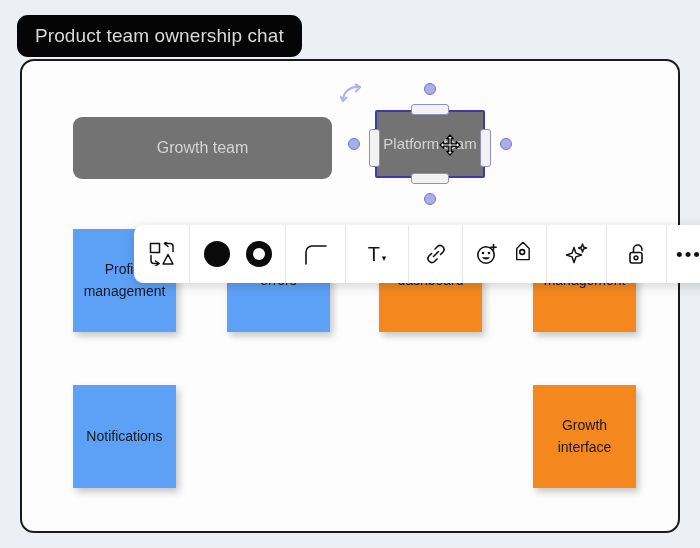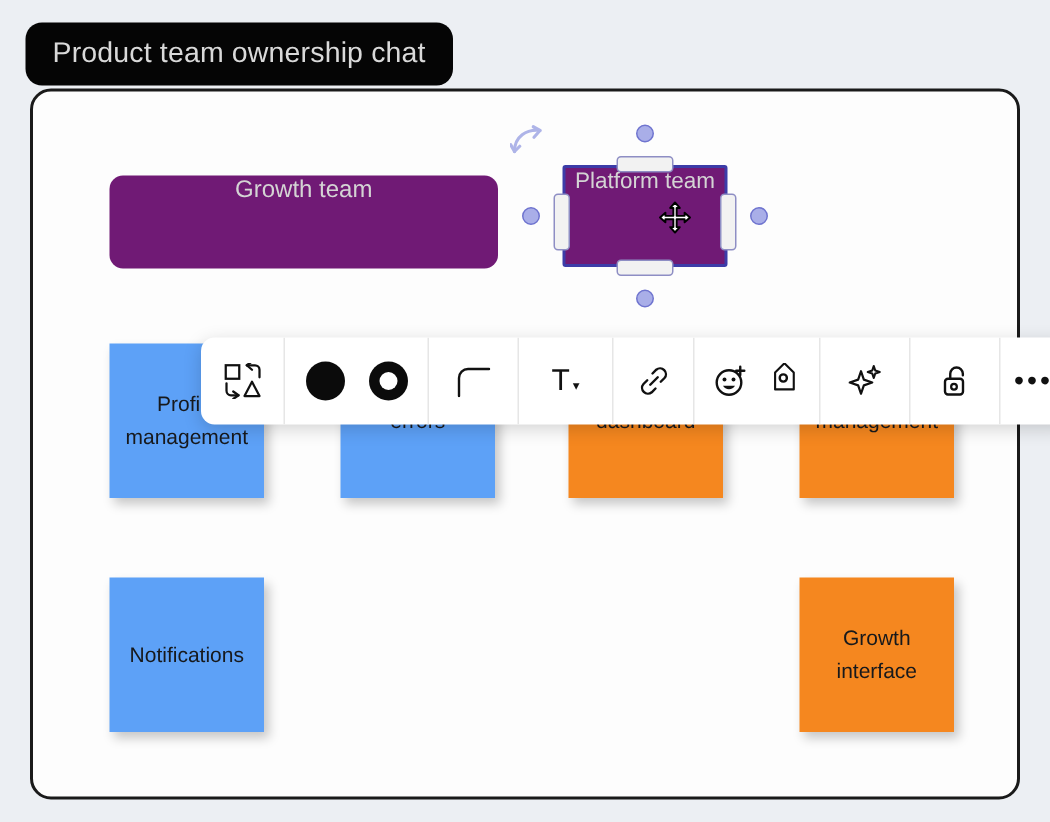--- a/index.html
+++ b/index.html
@@ -37,23 +37,23 @@
     width: 660px; height: 474px;
     background: #fdfdfd;
     border: 2.5px solid #1a1a1a;
     border-radius: 14px;
     overflow: hidden;
   }
 
   
   .team-node {
     position: absolute;
-    background: #701a75;
+    background: #737373;
     border-radius: 9px;
-    display: flex; align-items: flex-start; justify-content: center;
+    display: flex; align-items: center; justify-content: center;
     color: #d4d4d4;
     font-size: 16px;
     text-align: center;
     line-height: 1.25;
   }
   .node-growth { left: 51px; top: 56px; width: 259px; height: 62px; }
 
   
   .sel-wrap { position: absolute; left: 353px; top: 49px; width: 110px; height: 68px; }
   .node-platform {

